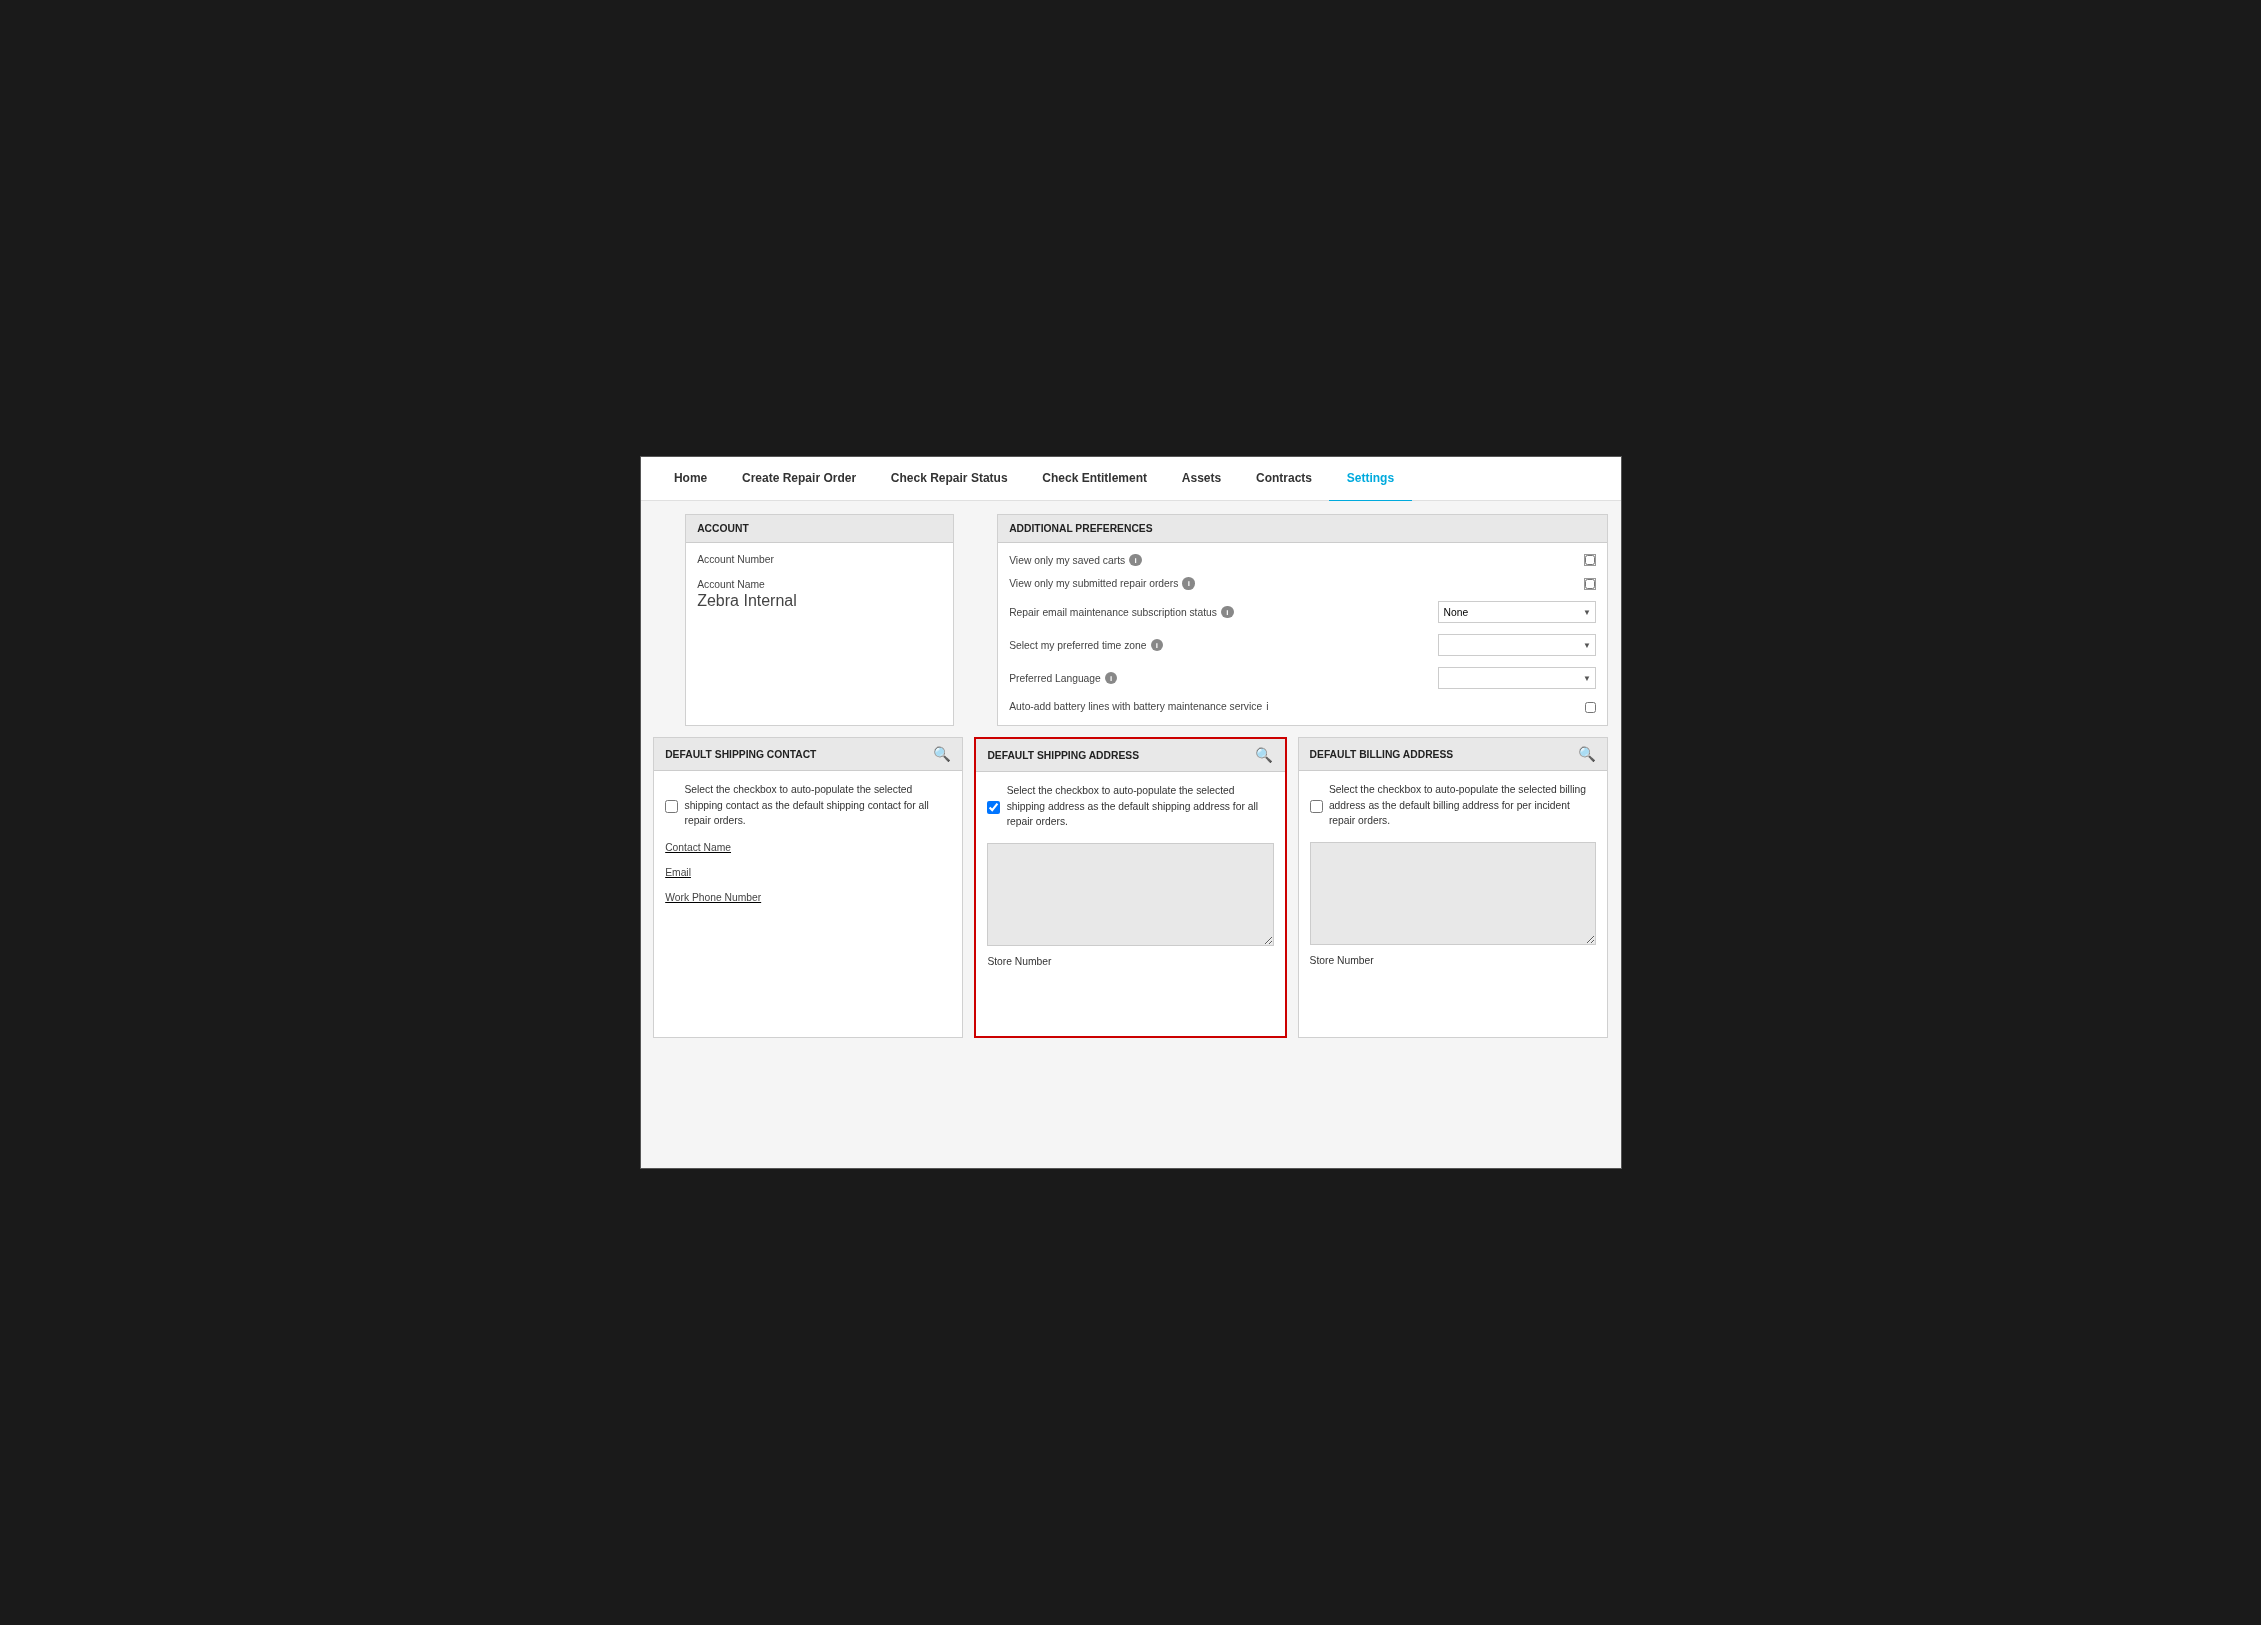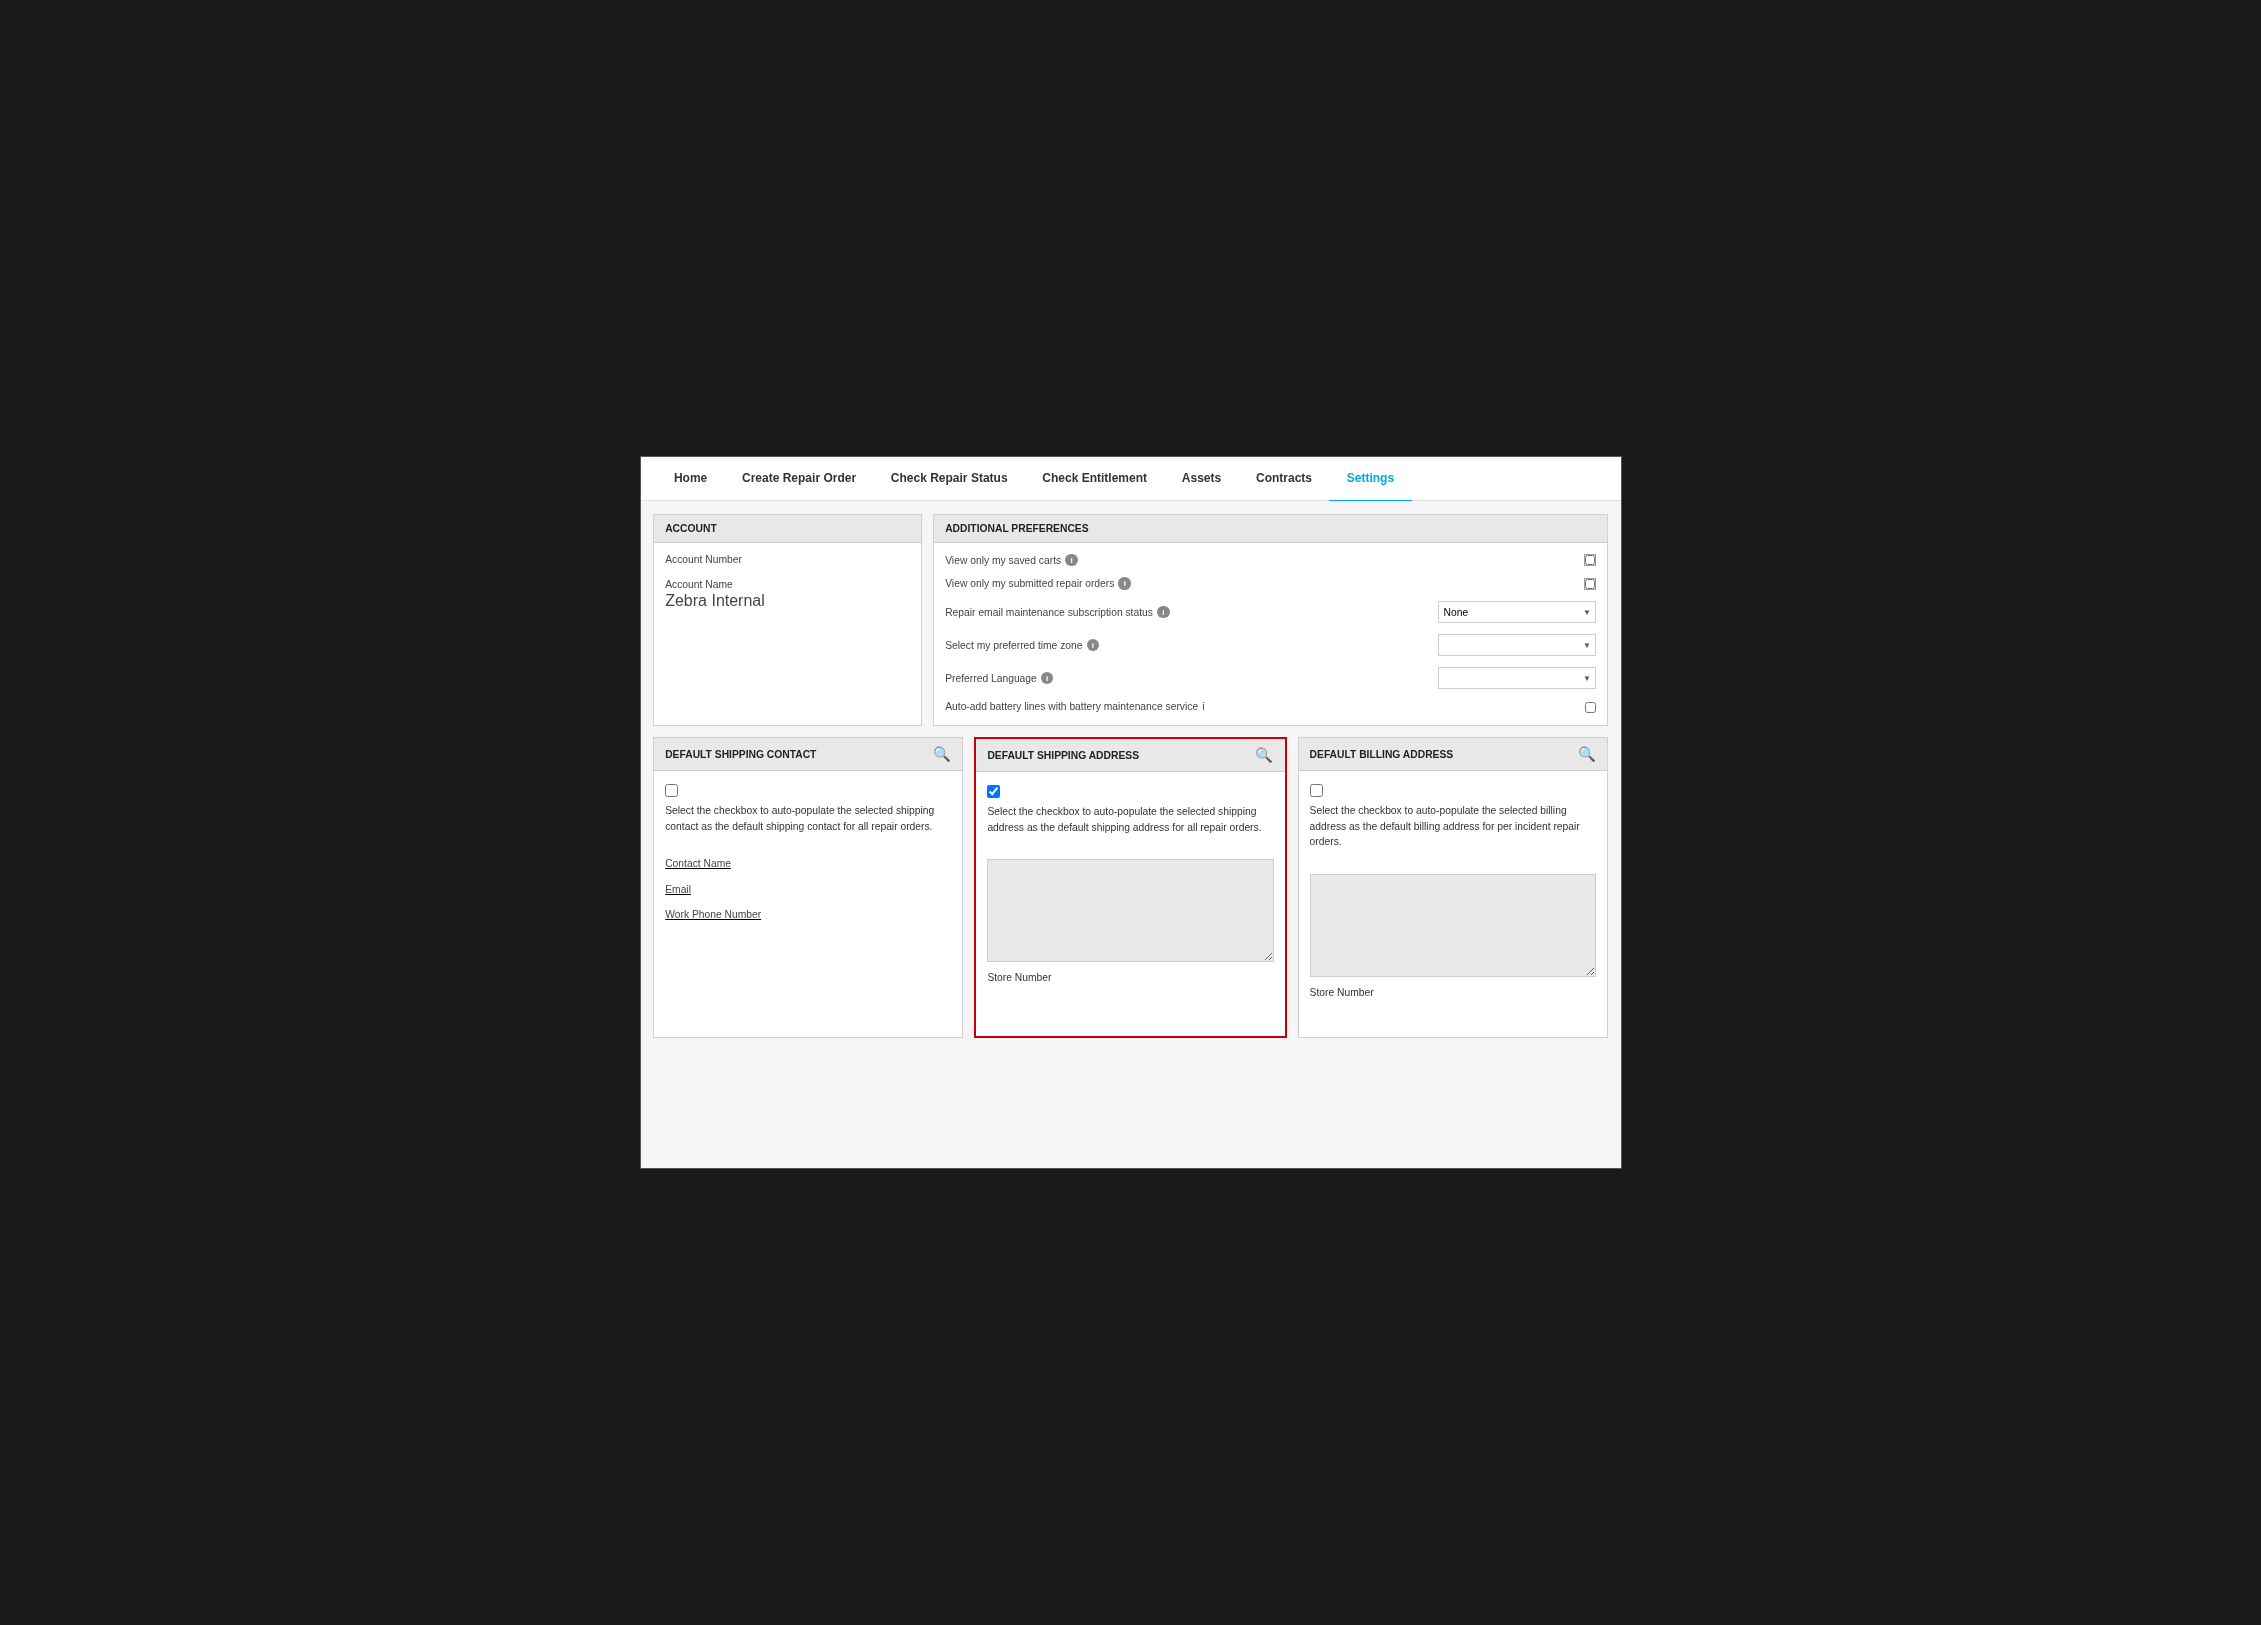--- a/index.html
+++ b/index.html
@@ -52,20 +52,21 @@
       gap: 11px;
     }
     
     .top-row {
       display: flex;
       gap: 11px;
     }
     .panel {
       background: #fff;
       border: 0.8px solid #d0d0d0;
+      margin-left: 32px;
     }
     .panel-header {
       background: #e8e8e8;
       padding: 8px 11px;
       font-weight: 700;
       font-size: 10.3px;
       color: #222;
       border-bottom: 0.8px solid #ccc;
     }
     .panel-body {
@@ -192,24 +193,23 @@
     .search-icon-btn {
       color: #0099cc;
       font-size: 14.3px;
       cursor: pointer;
     }
     .section-body {
       padding: 11px;
     }
     .checkbox-label-row {
       display: flex;
-      align-items: flex-start;
+      align-items: center;
       gap: 6.3px;
-      margin-bottom: 24px;
-      flex-direction: column;
+      margin-bottom: 13px;
     }
     .checkbox-label-row input[type=checkbox] {
       margin-top: 1.6px;
       flex-shrink: 0;
     }
     .checkbox-desc {
       font-size: 10.3px;
       color: #333;
       line-height: 1.5;
     }

